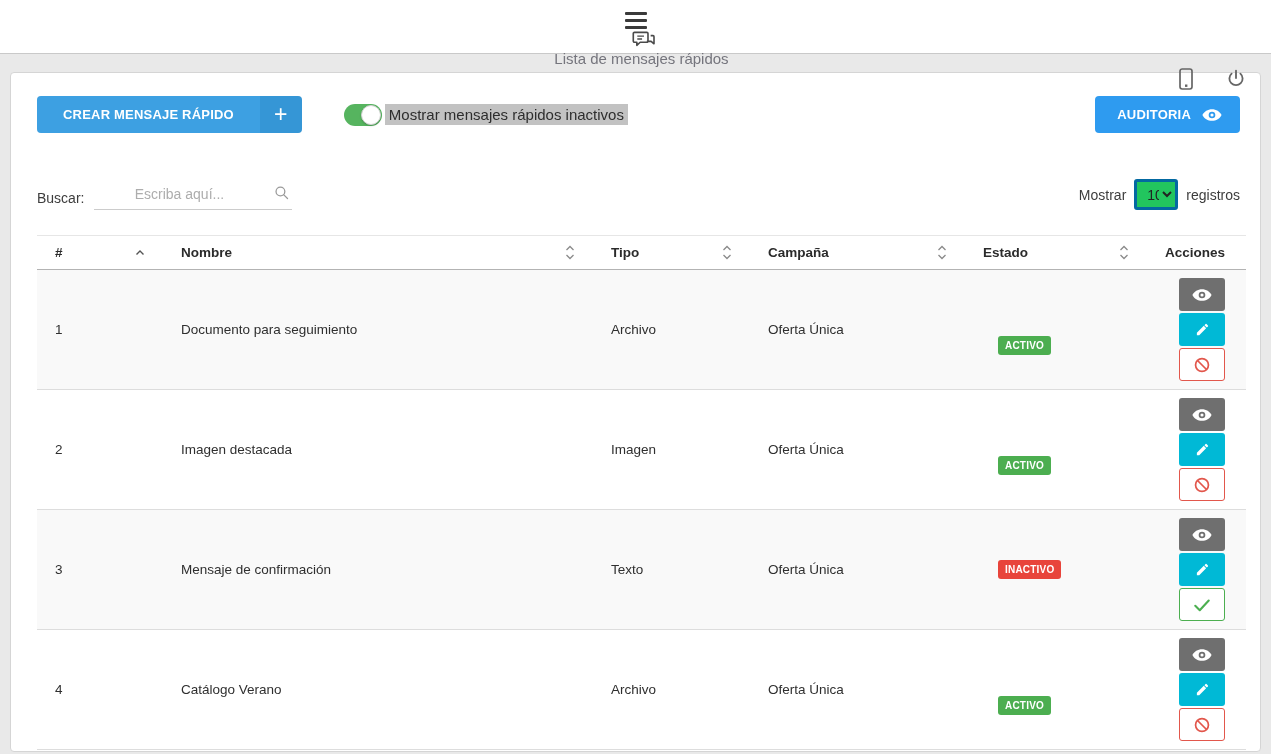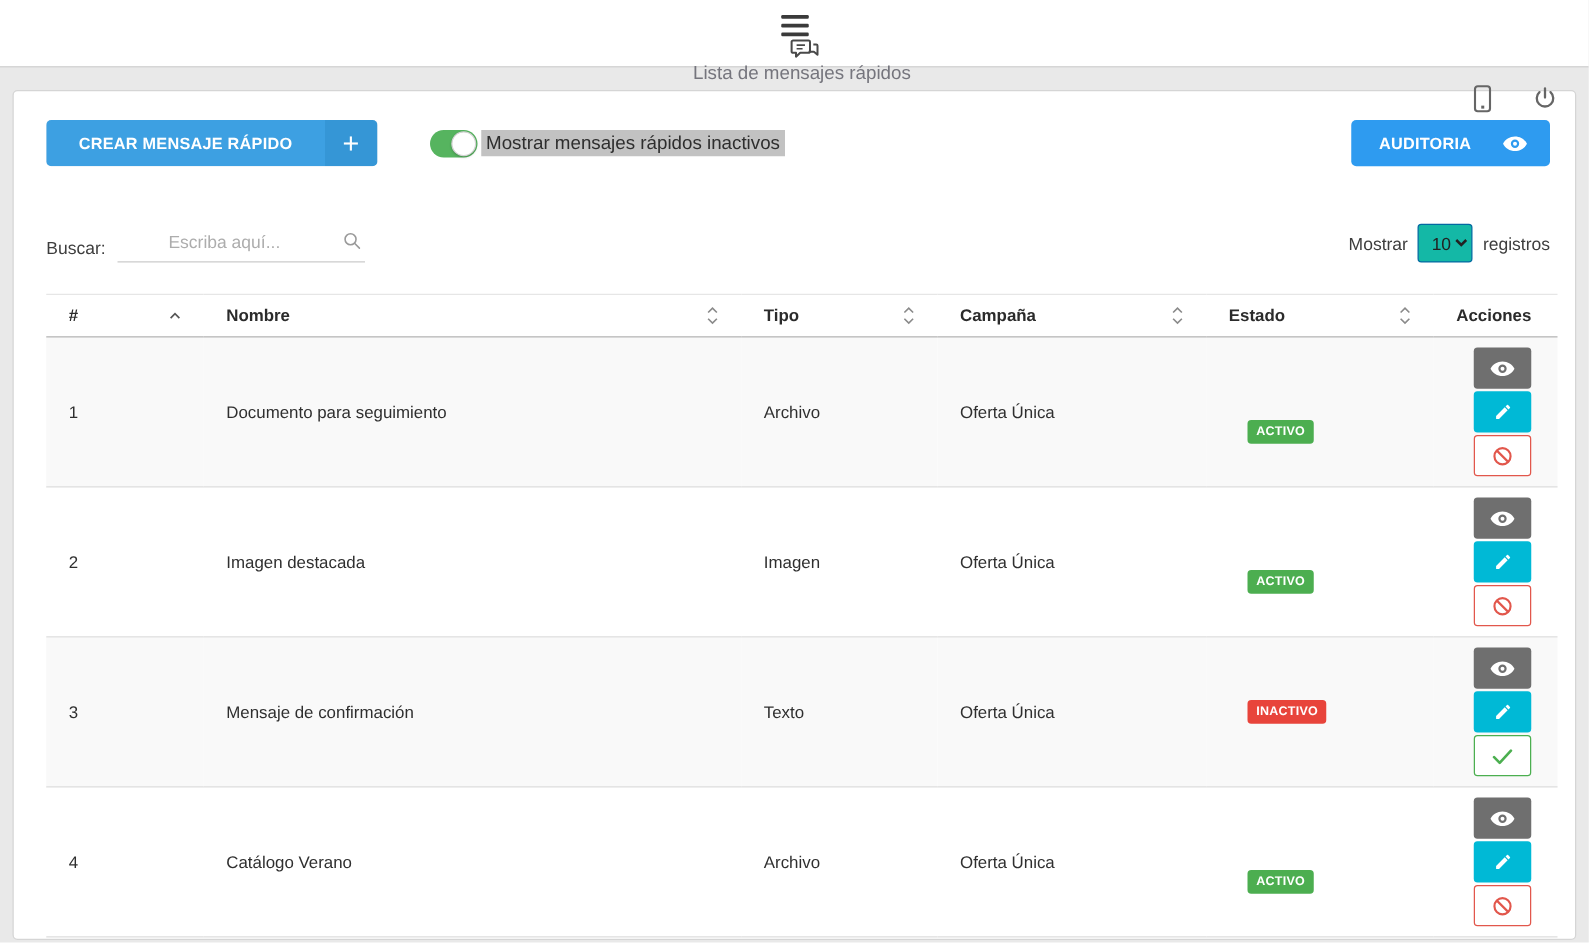--- a/index.html
+++ b/index.html
@@ -31,34 +31,34 @@
   .create-btn .create-plus { background:var(--create-plus); width:42px; display:flex;
          align-items:center; justify-content:center; font-size:23px; font-weight:400; }
   .toggle-wrap { display:flex; align-items:center; margin-left:42px; }
   .toggle { width:38px; height:22px; border-radius:11px; background:#bbb; position:relative; cursor:pointer; }
   .toggle.on { background:var(--toggle-on); }
   .toggle .knob { position:absolute; top:1px; left:1px; width:20px; height:20px; border-radius:50%;
          background:#fff; border:1px solid #d2d2d2; box-shadow:0 1px 2px rgba(0,0,0,.2); }
   .toggle.on .knob { left:auto; right:1px; }
   .toggle-label { margin-left:3px; font-size:15px; color:#2e2e2e; background:#c2c2c2; padding:2px 4px; }
   .audit-btn { margin-left:auto; height:37px; background:var(--audit-button); display:flex;
-         align-items:center; gap:25px; padding:0 18px 0 22px; }
+         align-items:center; gap:11px; padding:0 18px 0 22px; }
 
   
   .controls { display:flex; align-items:flex-end; justify-content:space-between; margin-top:46px; }
   .search-wrap { display:flex; align-items:center; }
   .search-label { font-size:14px; color:#3d3d3d; margin-right:10px; }
   .search-box { position:relative; width:198px; border-bottom:1px solid #ccc; padding-bottom:6px; }
   .search-box input { border:none; outline:none; width:170px; font-size:14px; color:#333;
          font-family:inherit; background:transparent;text-align:center; }
   .search-box input::placeholder { color:#adadad; }
   .search-box .search-ic { position:absolute; right:2px; top:-1px; }
   .pagesize-wrap { display:flex; align-items:center; gap:8px; font-size:14px; color:#3d3d3d; }
-  .pagesize-wrap select { width:44px; height:31px; border:1px solid #0369a1; border-radius:3px;
-         font-size:14px; font-family:inherit; color:#222; padding-left:6px; background:#14b8a6; }
+  .pagesize-wrap select { width:44px; height:31px; border:3px solid #0369a1; border-radius:3px;
+         font-size:14px; font-family:inherit; color:#222; padding-left:6px; background:#22c55e; }
 
   
   table { width:1209px; border-collapse:collapse; table-layout:fixed; margin-top:25px; border-top:1px solid #e6e6e6; }
   th { text-align:left; font-size:13.5px; color:#2b2b2b; height:34px; border-bottom:1px solid #b3b3b3; cursor:pointer; }
   .th-inner { display:flex; align-items:center; justify-content:space-between; padding:0 18px; }
   .col-0{width:126px}.col-1{width:430px}.col-2{width:157px}.col-3{width:215px}.col-4{width:182px}.col-5{width:99px}
   td { height:119px; font-size:13.5px; color:#2f2f2f; padding:0 18px; border-bottom:1px solid #ddd; vertical-align:middle; }
   tr.odd td { background:#f9f9f9; }
   tr.even td { background:#fff; }
   .badge { display:inline-block; font-size:10px; font-weight:bold; color:#fff; border-radius:3px;

